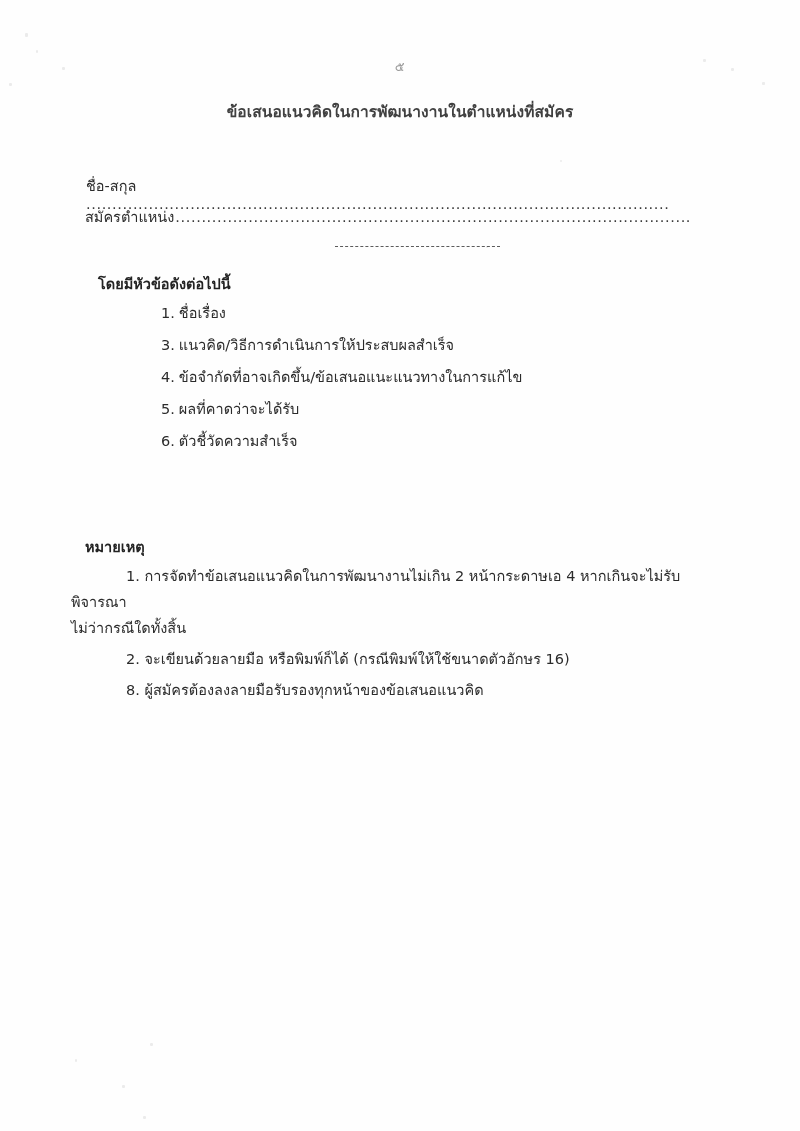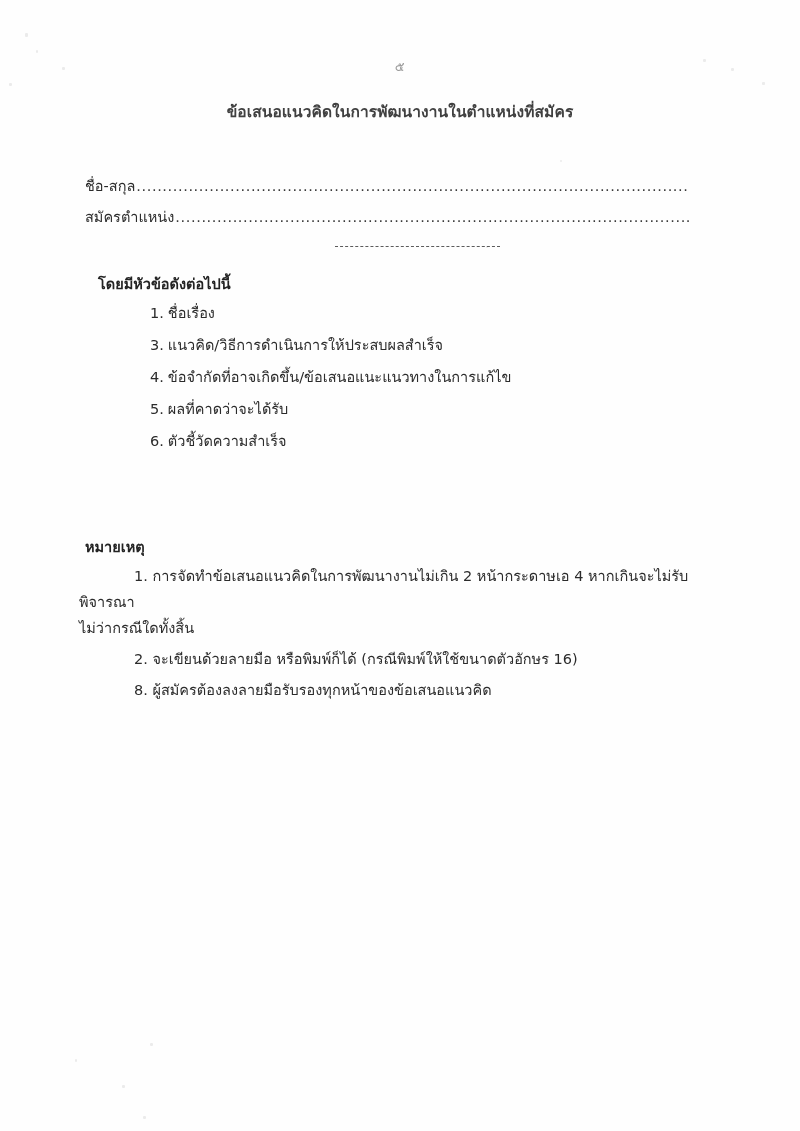--- a/index.html
+++ b/index.html
@@ -60,21 +60,21 @@
   .field-row {
     position: absolute;
     left: 85px;
     width: 605px;
     display: flex;
     align-items: baseline;
     font-size: 14.5px;
     color: #2b2b2b;
     white-space: nowrap;
   }
-  .field-row.row-1 { top: 174px; }
+  .field-row.row-1 { top: 174px; flex-direction: column; }
   .field-row.row-2 { top: 205px; }
 
   .field-label {
     flex: 0 0 auto;
   }
   .field-dots {
     flex: 1 1 auto;
     overflow: hidden;
     margin-left: 1px;
     color: #3a3a3a;
@@ -100,40 +100,40 @@
     font-size: 14.5px;
     font-weight: bold;
     color: #232323;
   }
   .heading-topics { top: 272px; margin-left: 13px; }
   .heading-notes  { top: 535px; }
 
   
   .topic-list {
     position: absolute;
-    left: 150px;
+    left: 161px;
     top: 306px;
     width: 560px;
   }
   .topic-item {
     font-size: 14.5px;
     color: #2b2b2b;
     height: 32px;
     line-height: 1;
     white-space: nowrap;
   }
   .topic-num {
     display: inline-block;
     margin-right: 4px;
   }
 
   
   .notes-list {
     position: absolute;
-    left: 79px;
+    left: 71px;
     top: 563px;
     width: 620px;
   }
   .note-item {
     font-size: 14.5px;
     color: #2b2b2b;
     margin-bottom: 4px;
   }
   .note-line-first {
     text-indent: 55px;

